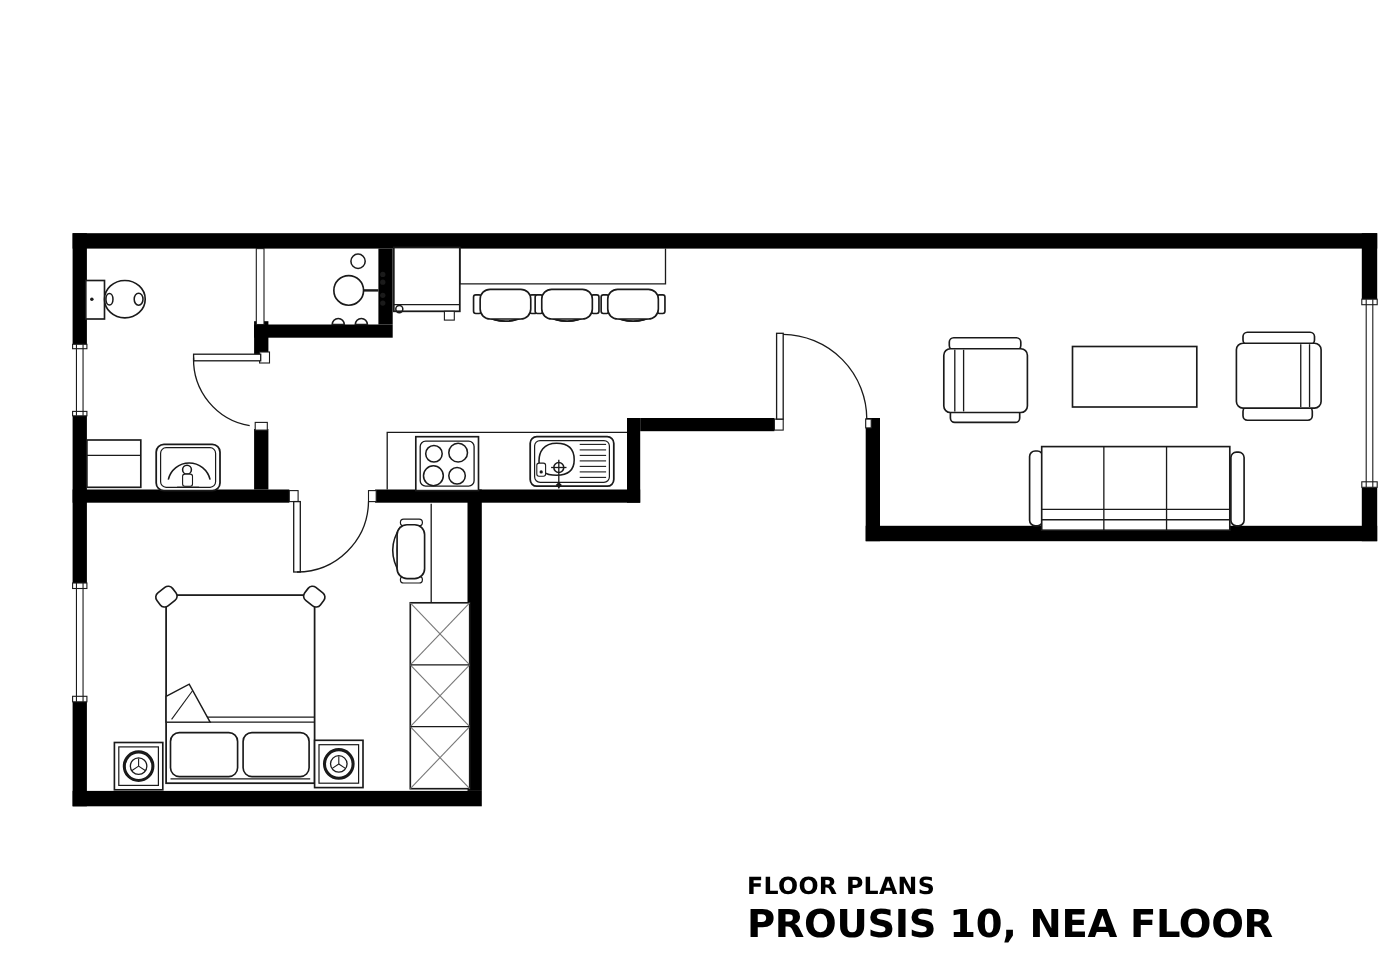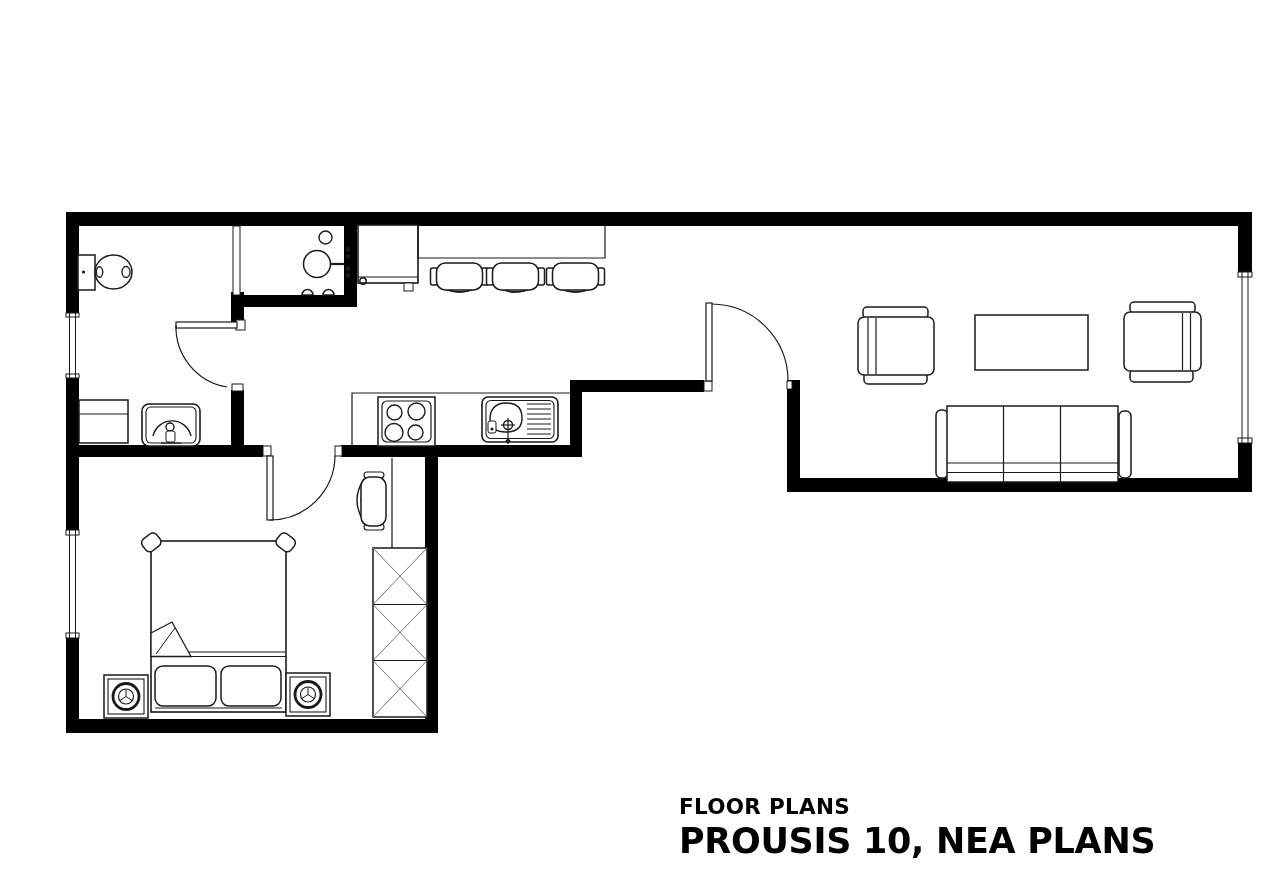--- a/index.html
+++ b/index.html
@@ -284,14 +284,14 @@
     <rect class="fx" x="364" y="472" width="20" height="6" rx="3" style="stroke-width:1.1"></rect>
     <rect class="fx" x="364" y="524" width="20" height="6" rx="3" style="stroke-width:1.1"></rect>
     <rect class="fx" x="361" y="477" width="25" height="49" rx="9"></rect>
   </g>
 
 </svg>
 </div>
 
 <div class="caption">
   <div class="small">FLOOR PLANS</div>
-  <div class="big">PROUSIS 10, NEA PLANS</div>
+  <div class="big">PROUSIS 10, NEA FLOOR</div>
 </div>
 
 </body></html>

